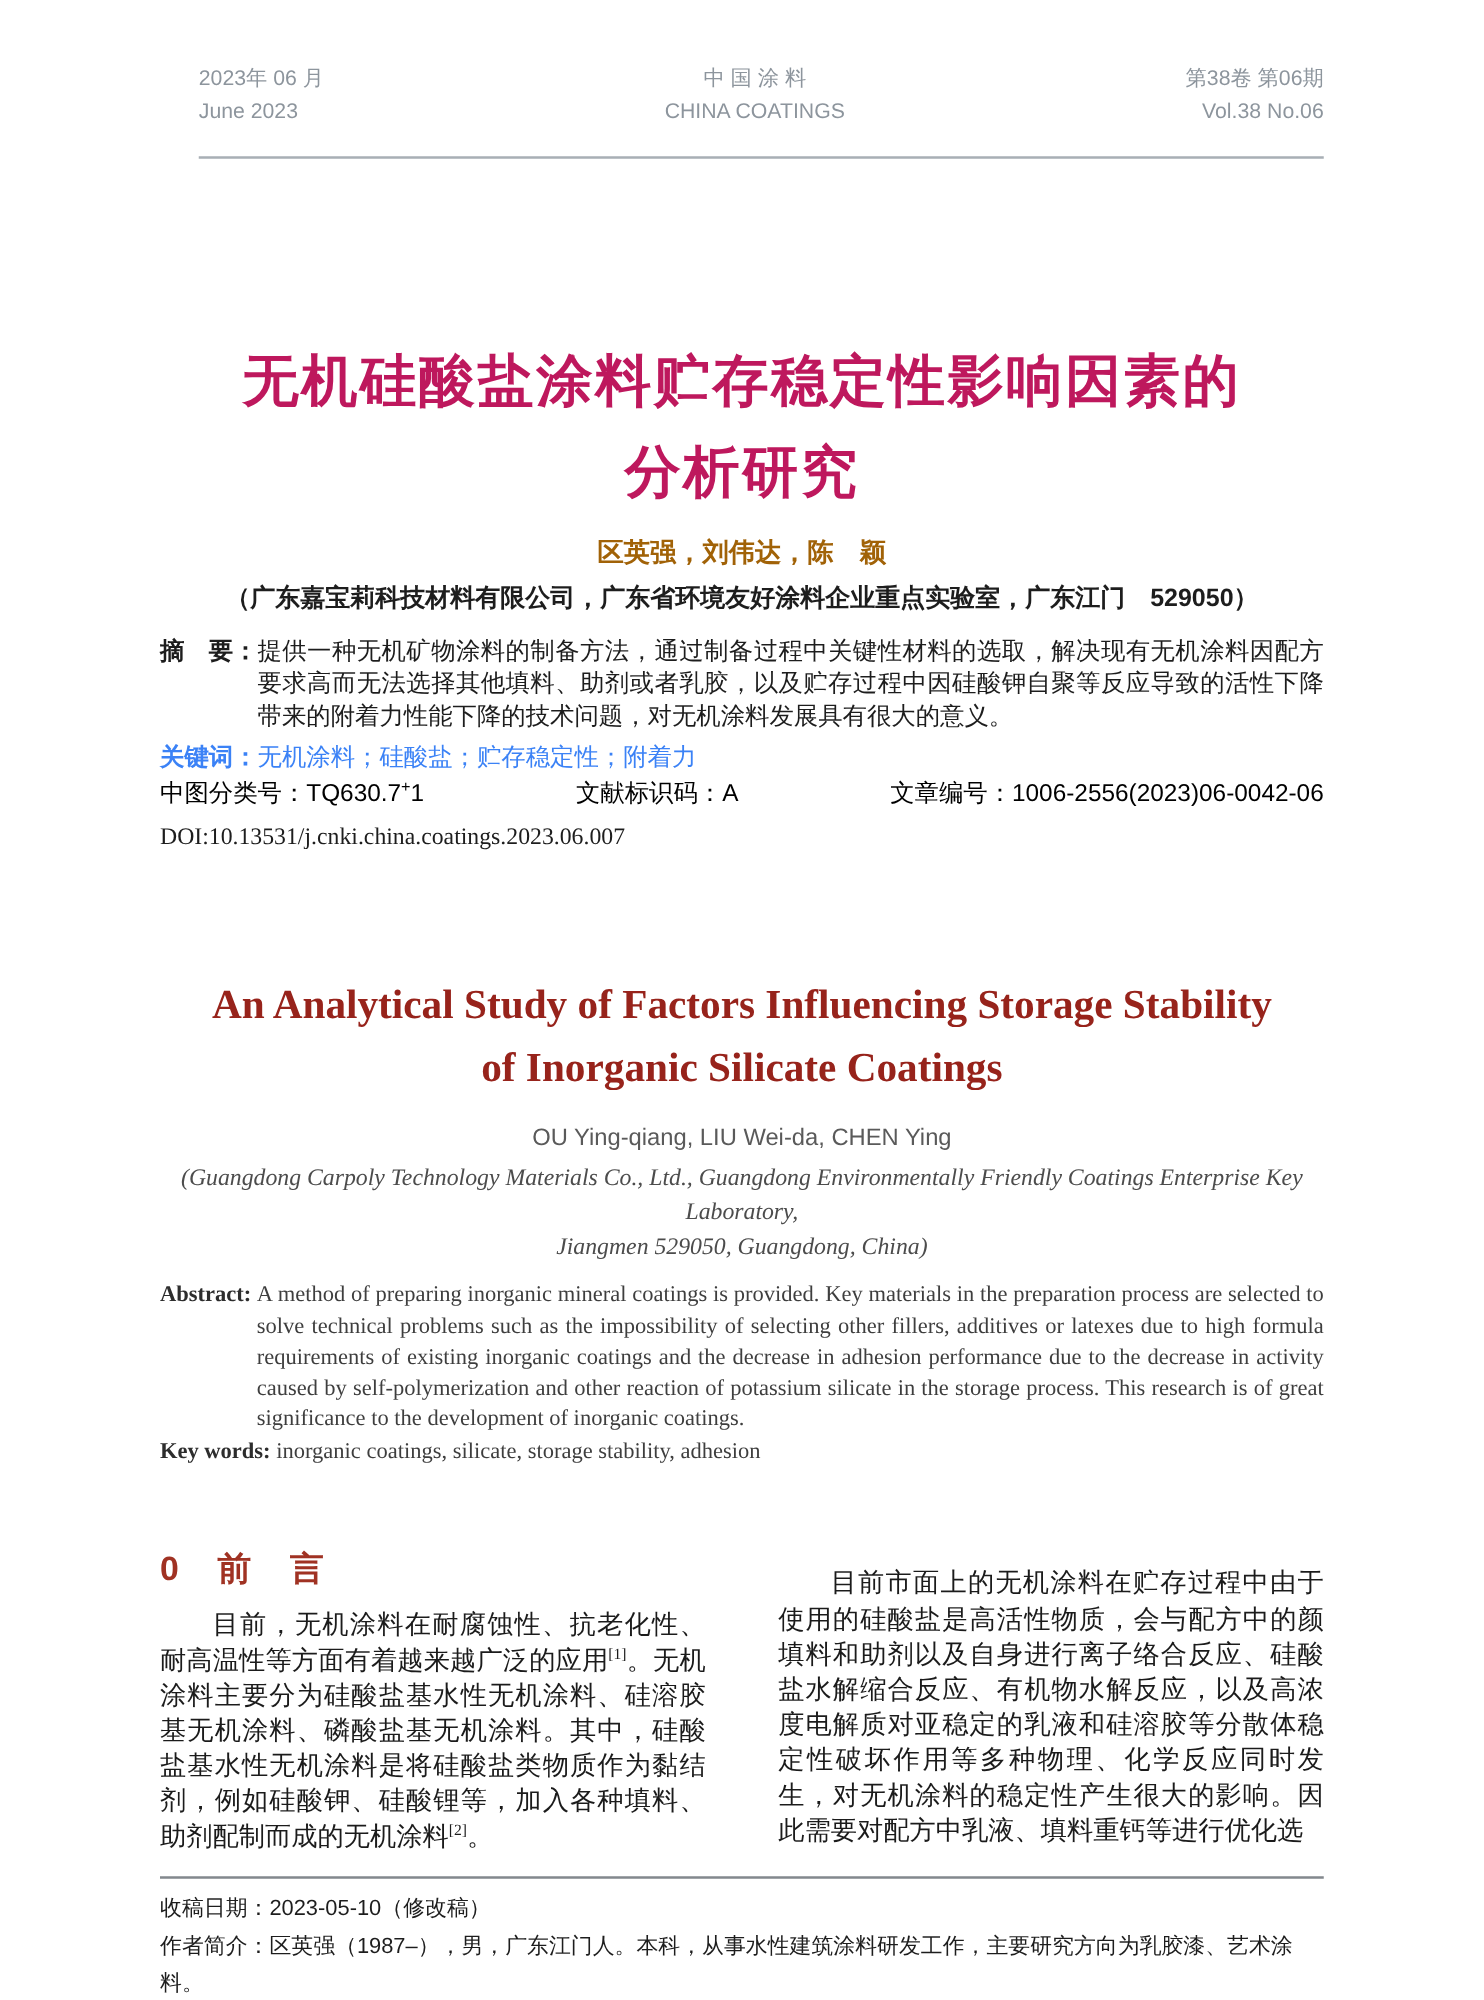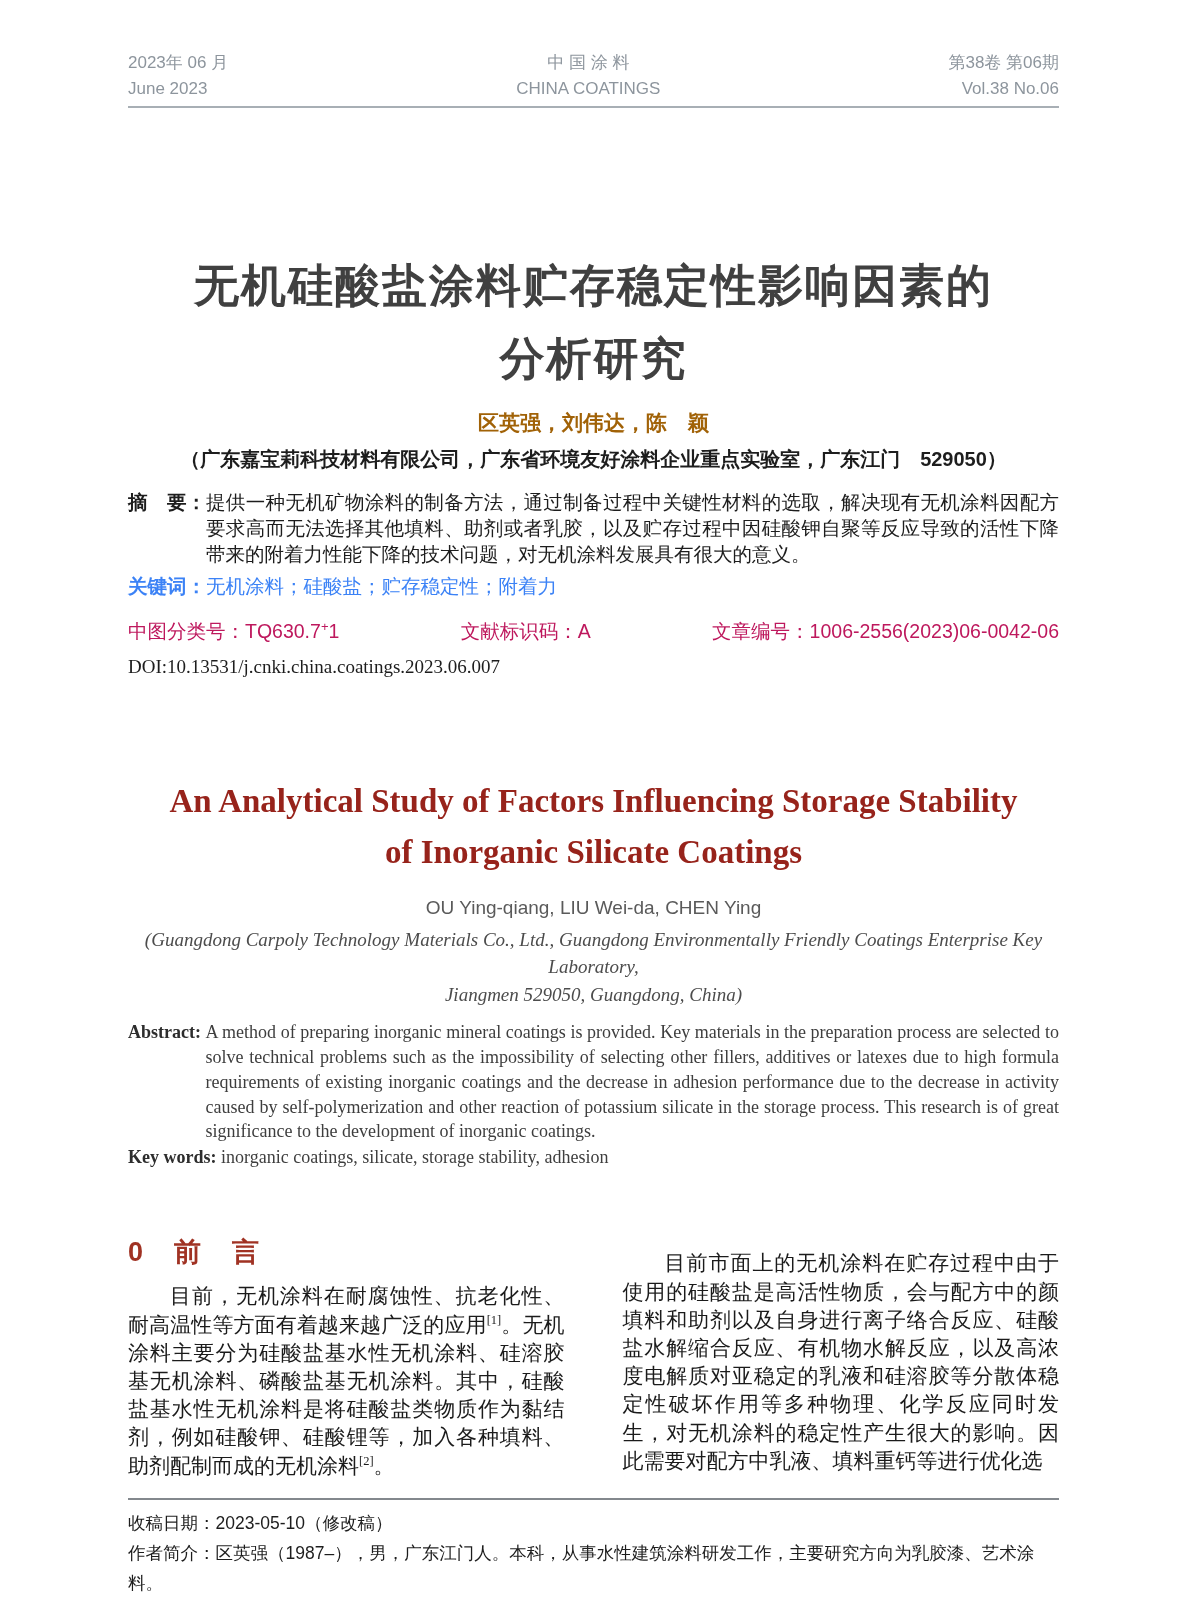--- a/index.html
+++ b/index.html
@@ -15,34 +15,35 @@
     font-family: "Liberation Sans", sans-serif;
     color: #222222;
   }
 
   
   .jheader {
     display: flex;
     justify-content: space-between;
     align-items: flex-end;
     border-bottom: 2px solid #a8afb5;
-    padding-bottom: 3px;
+    padding-bottom: 22px;
     color: #8d959d;
     font-size: 17px;
     line-height: 1.55;
+    margin-left: 31px;
   }
   .jheader .col { white-space: nowrap; }
   .jheader .col.c { text-align: center; }
   .jheader .col.r { text-align: right; }
 
   
   .title-cn {
     margin-top: 142px;
     text-align: center;
-    color: #404040;
+    color: #be185d;
     font-weight: bold;
     font-size: 45px;
     line-height: 1.62;
     letter-spacing: 2px;
   }
   .authors-cn {
     margin-top: 14px;
     text-align: center;
     font-size: 21px;
     color: #a16207;
@@ -70,25 +71,25 @@
   .abstract-cn .lbl { white-space: nowrap; font-weight: bold; }
   .abstract-cn .txt { text-align: justify; }
   .keywords-cn {
     margin-top: 5px;
     font-size: 19.5px;
     color: #3b82f6;
   }
   .keywords-cn .lbl { font-weight: bold; }
 
   .class-row {
-    margin-top: 18px;
+    margin-top: 2px;
     display: flex;
     justify-content: space-between;
     font-size: 19.5px;
-    color: #be185d;
+    color: #000000;
   }
   .class-row sup { font-size: 13px; }
   .doi-line {
     margin-top: 11px;
     font-family: "Liberation Serif", serif;
     font-size: 19px;
     color: #1d1d1d;
   }
 
   

